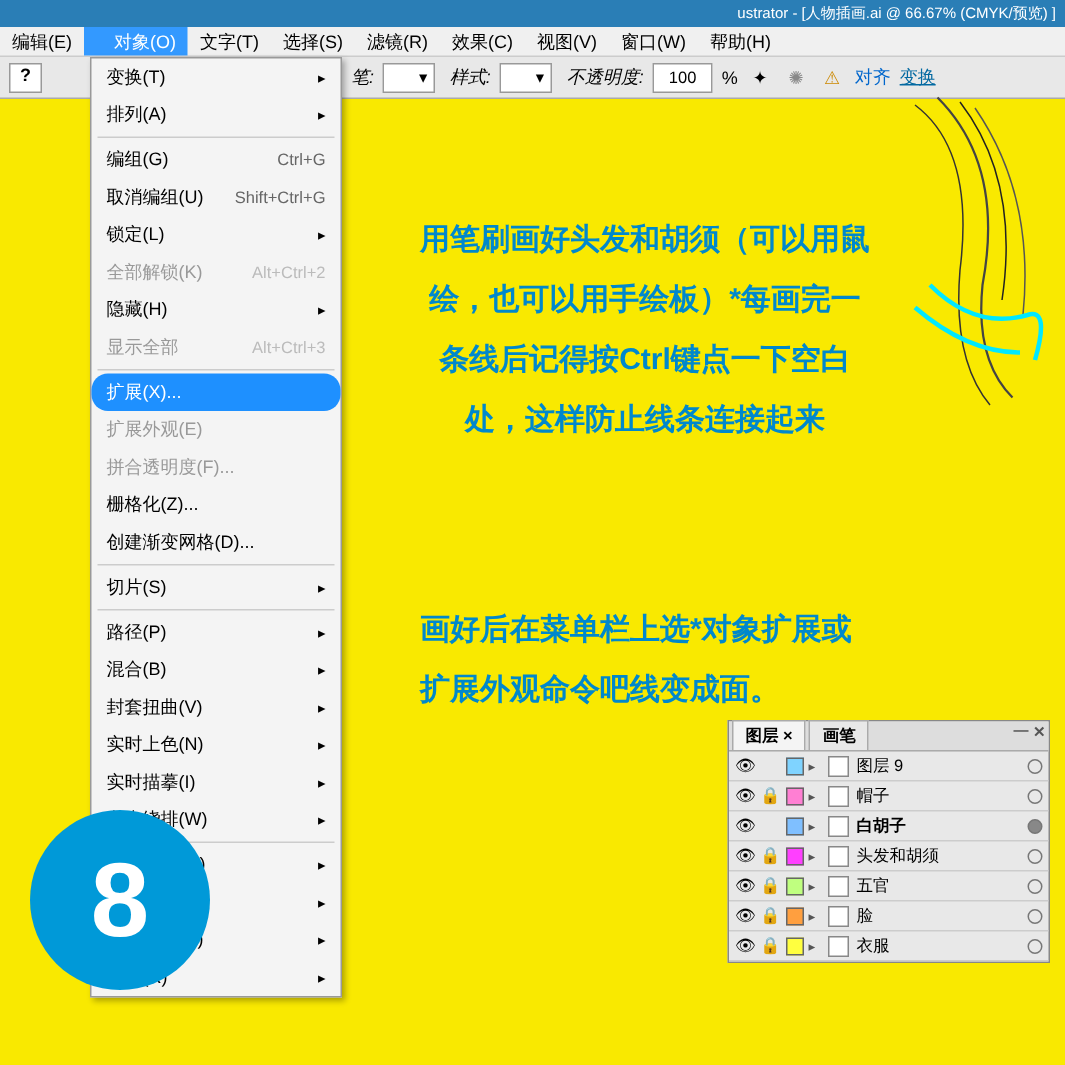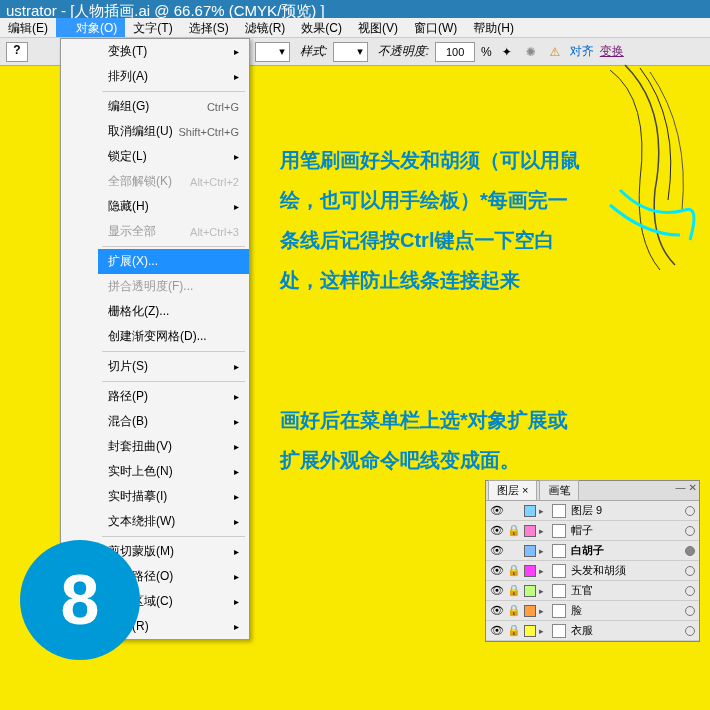--- a/index.html
+++ b/index.html
@@ -1,45 +1,45 @@
 <!DOCTYPE html>
 <html><head>
 <meta charset="utf-8">
 <style>
 * { margin: 0; padding: 0; box-sizing: border-box; font-family: "Microsoft YaHei", Arial, sans-serif; }
 body { width: 710px; height: 710px; background: #f9e900; overflow: hidden; position: relative; }
 
-.titlebar { background: #2a7eb6; color: #fff; font-size: 15px; padding: 2px 6px; height: 18px; }
+.titlebar { background: #2a7eb6; color: #fff; font-size: 10px; padding: 2px 6px; height: 18px; text-align: right; }
 .menubar { background: #f0f0f0; border-bottom: 1px solid #ccc; height: 20px; display: flex; font-size: 12px; color: #000; }
 .menubar .mitem { padding: 2px 8px; cursor: default; }
 .menubar .mitem.active { background: #3399ff; color: #fff; padding-left: 20px; }
 
 .toolbar { background: #e8e8e8; border-bottom: 1px solid #aaa; height: 28px; display: flex; align-items: center; font-size: 12px; padding: 0 6px; gap: 6px; }
 .toolbar .qmark { border: 1px solid #999; background: #fff; width: 22px; height: 20px; text-align: center; font-weight: bold; }
 .toolbar .lbl { margin-left: 4px; font-style: italic; }
 .toolbar .combo { border: 1px solid #999; background: #fff; height: 20px; padding: 0 4px 0 8px; display: flex; align-items: center; gap: 4px; font-size: 11px; }
 .toolbar .num { border: 1px solid #999; background: #fff; width: 40px; height: 20px; text-align: center; display: flex; align-items: center; justify-content: center; font-size: 11px; }
 .toolbar .ico { width: 18px; height: 18px; display: flex; align-items: center; justify-content: center; }
 
-.dropdown { position: absolute; left: 60px; top: 38px; width: 190px; background: #f4f4f4; border: 1px solid #999; box-shadow: 2px 2px 4px rgba(0,0,0,0.3); font-size: 12px; padding-left: 37px; }
+.dropdown { position: absolute; left: 60px; top: 38px; width: 168px; background: #f4f4f4; border: 1px solid #999; box-shadow: 2px 2px 4px rgba(0,0,0,0.3); font-size: 12px; }
 .dropdown .row { display: flex; justify-content: space-between; padding: 4px 10px; align-items: center; }
 .dropdown .row.arrow::after { content: "▸"; font-size: 10px; }
 .dropdown .row.disabled { color: #999; }
-.dropdown .row.sel { background: #1e90ff; color: #fff; }
+.dropdown .row.sel { background: #1e90ff; color: #fff; border-radius: 11px; }
 .dropdown .sep { height: 1px; background: #ccc; margin: 2px 4px; }
 .dropdown .sc { color: #666; font-size: 11px; }
 .dropdown .row.disabled .sc { color: #bbb; }
 
-.instruction { position: absolute; left: 280px; top: 140px; width: 300px; color: #0088cc; font-size: 20px; font-weight: bold; line-height: 2; }
+.instruction { position: absolute; left: 280px; top: 140px; width: 300px; color: #0088cc; font-size: 20px; font-weight: bold; line-height: 2; text-align: center; }
 .instruction2 { position: absolute; left: 280px; top: 400px; width: 300px; color: #0088cc; font-size: 20px; font-weight: bold; line-height: 2; }
 
 .step-badge { position: absolute; left: 20px; bottom: 50px; width: 120px; height: 120px; border-radius: 50%; background: #0099d8; color: #fff; font-size: 70px; font-weight: bold; display: flex; align-items: center; justify-content: center; }
 
 .layers { position: absolute; right: 10px; top: 480px; width: 215px; background: #e8e8e8; border: 1px solid #888; font-size: 11px; }
-.layers .tabs { display: flex; border-bottom: 1px solid #aaa; background: #ddd; height: 20px; align-items: flex-end; position: relative; }
+.layers .tabs { display: flex; border-bottom: 1px solid #aaa; background: #ddd; height: 20px; align-items: flex-end; position: relative; font-weight: bold; }
 .layers .tab { padding: 2px 8px; border: 1px solid #aaa; border-bottom: none; background: #e8e8e8; margin-left: 2px; font-size: 11px; }
 .layers .tab.active { background: #f4f4f4; }
 .layers .tabs .winbtns { position: absolute; right: 2px; top: 1px; display: flex; gap: 3px; font-size: 10px; color: #555; }
 .layers .lrow { display: flex; align-items: center; height: 20px; border-bottom: 1px solid #ccc; padding: 0 4px; gap: 3px; }
 .layers .eye { width: 14px; text-align: center; }
 .layers .lock { width: 14px; text-align: center; color: #777; }
 .layers .swatch { width: 12px; height: 12px; border: 1px solid #666; }
 .layers .tri { font-size: 9px; color: #555; width: 10px; }
 .layers .thumb { width: 14px; height: 14px; border: 1px solid #888; background: #fff; }
 .layers .lname { flex: 1; padding-left: 2px; }
@@ -79,21 +79,21 @@
       <span>　</span>
       <span>▾</span>
     </div>
   <span class="lbl">不透明度:</span>
   <div class="num">100</div>
   <span>%</span>
   <span class="ico">✦</span>
   <span class="ico" style="color:#888">✺</span>
   <span class="ico" style="color:#c80">⚠</span>
   <span style="color:#06c;">对齐</span>
-  <span style="color:#701a75;text-decoration:underline">变换</span>
+  <span style="color:#0369a1;text-decoration:underline">变换</span>
 </div>
 
 <div class="dropdown" id="dropdown">
     <div class="row arrow">
       <span>变换(T)</span>
     </div>
     <div class="row arrow">
       <span>排列(A)</span>
     </div>
     <div class="sep"></div>
@@ -115,20 +115,23 @@
     <div class="row arrow">
       <span>隐藏(H)</span>
     </div>
     <div class="row disabled">
       <span>显示全部</span>
       <span class="sc">Alt+Ctrl+3</span>
     </div>
     <div class="sep"></div>
     <div class="row sel">
       <span>扩展(X)...</span>
+    </div>
+    <div class="row disabled">
+      <span>扩展外观(E)</span>
     </div>
     <div class="row disabled">
       <span>拼合透明度(F)...</span>
     </div>
     <div class="row">
       <span>栅格化(Z)...</span>
     </div>
     <div class="row">
       <span>创建渐变网格(D)...</span>
     </div>

